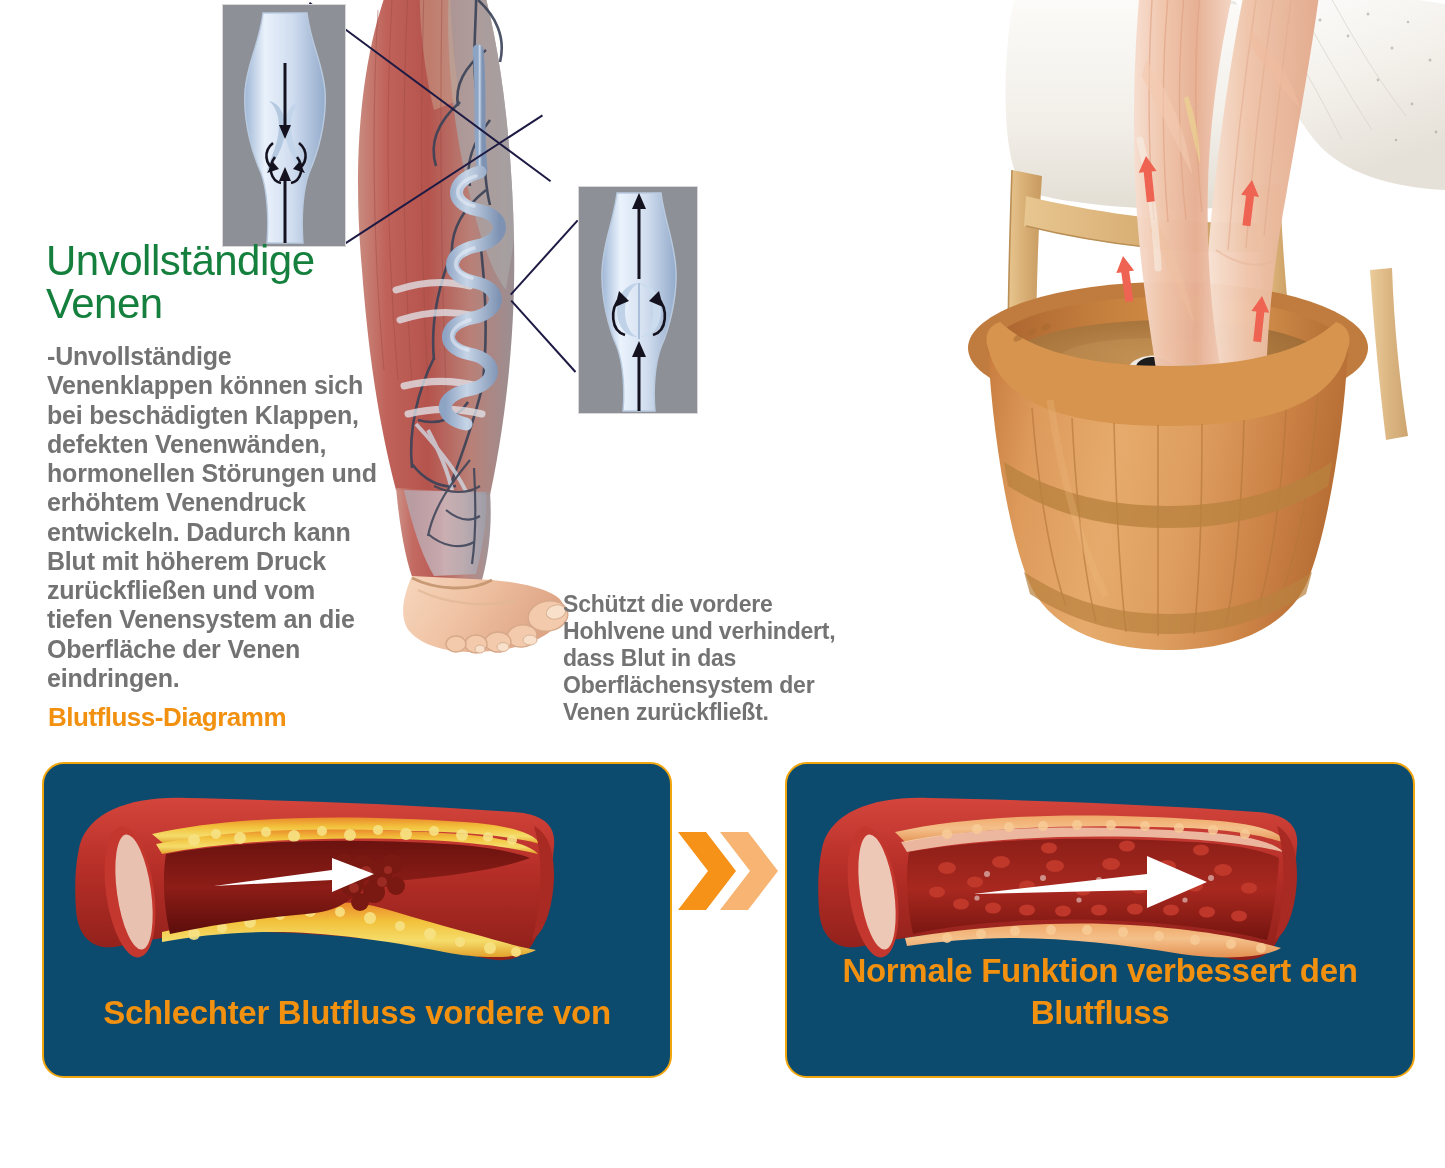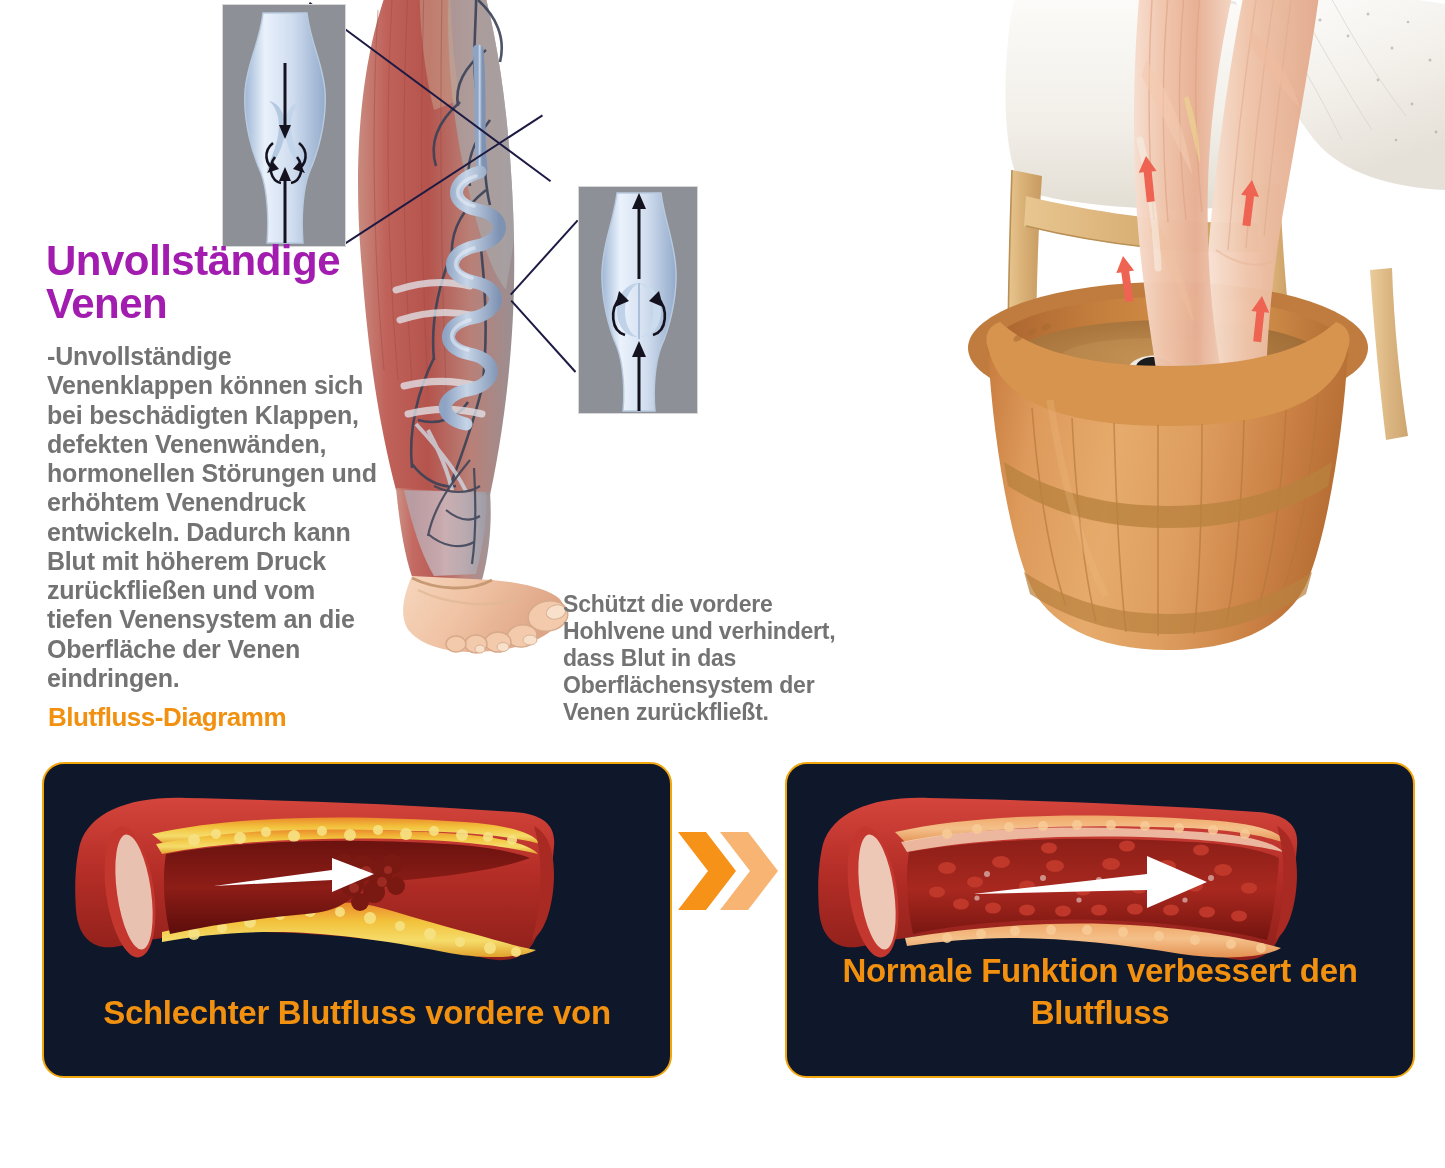--- a/index.html
+++ b/index.html
@@ -17,22 +17,22 @@
     width: 1445px;
     height: 1168px;
     background: #ffffff;
   }
 
   
   .abs { position: absolute; }
 
   
   .headline {
-    color: #a21caf;
-    font-weight: 700;
+    color: #15803d;
+    font-weight: 400;
     line-height: 1.02;
     letter-spacing: -0.5px;
   }
   .body-text {
     color: #737373;
     font-weight: 700;
     line-height: 1.17;
     letter-spacing: -0.2px;
   }
 
@@ -92,21 +92,21 @@
   }
 
   
   .flow-card {
     position: absolute;
     top: 762px;
     width: 630px;
     height: 316px;
     border: 2px solid #F2A60E;
     border-radius: 22px;
-    background: #0f172a;
+    background: #0c4a6e;
   }
   #card-poor { left: 42px; }
   #card-normal { left: 785px; }
 
   .card-caption {
     position: absolute;
     left: 0; right: 0;
     bottom: 42px;
     text-align: center;
     color: #F2900F;

